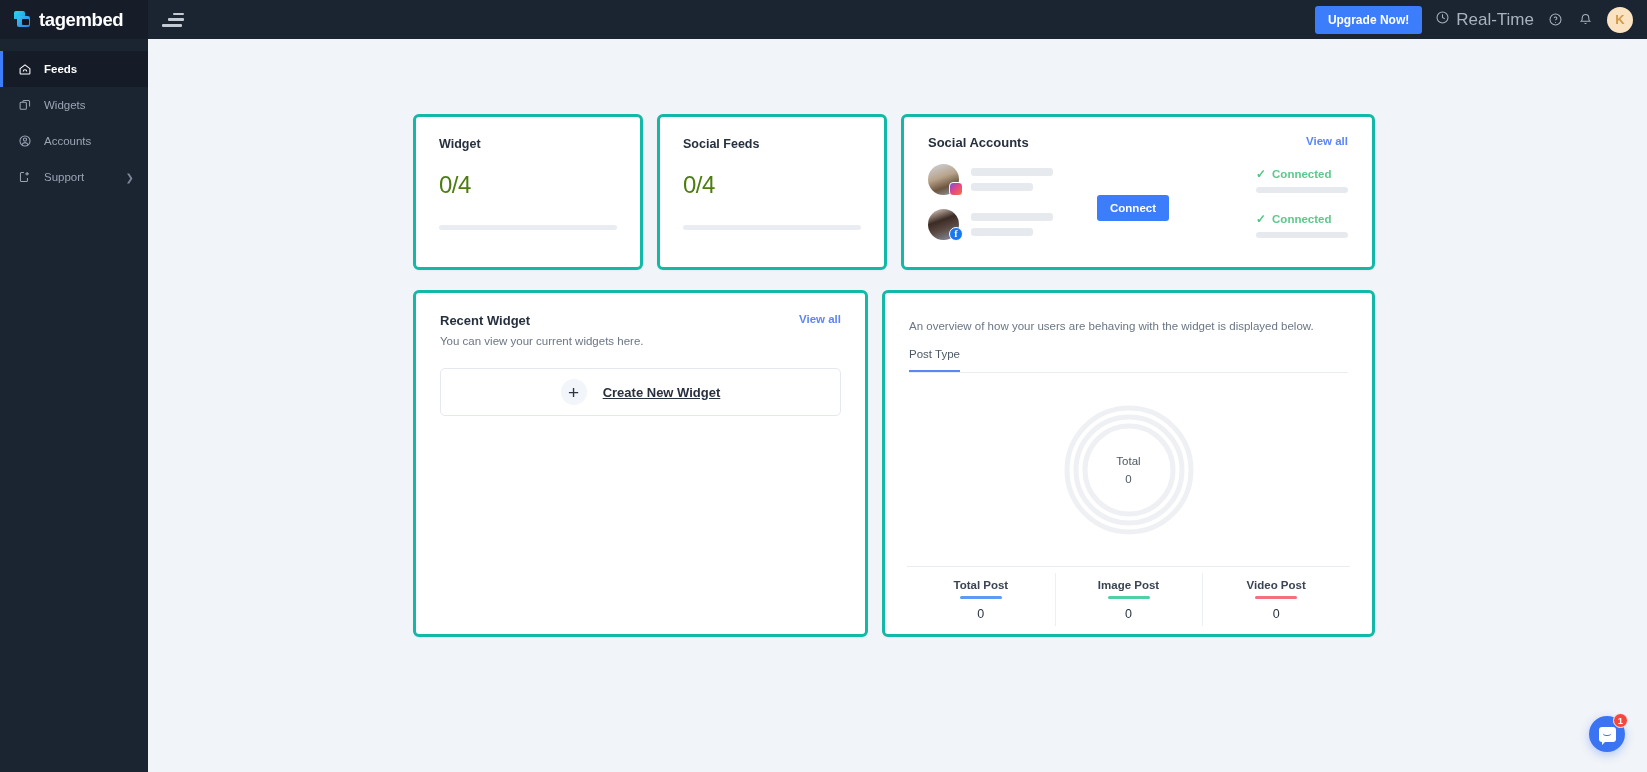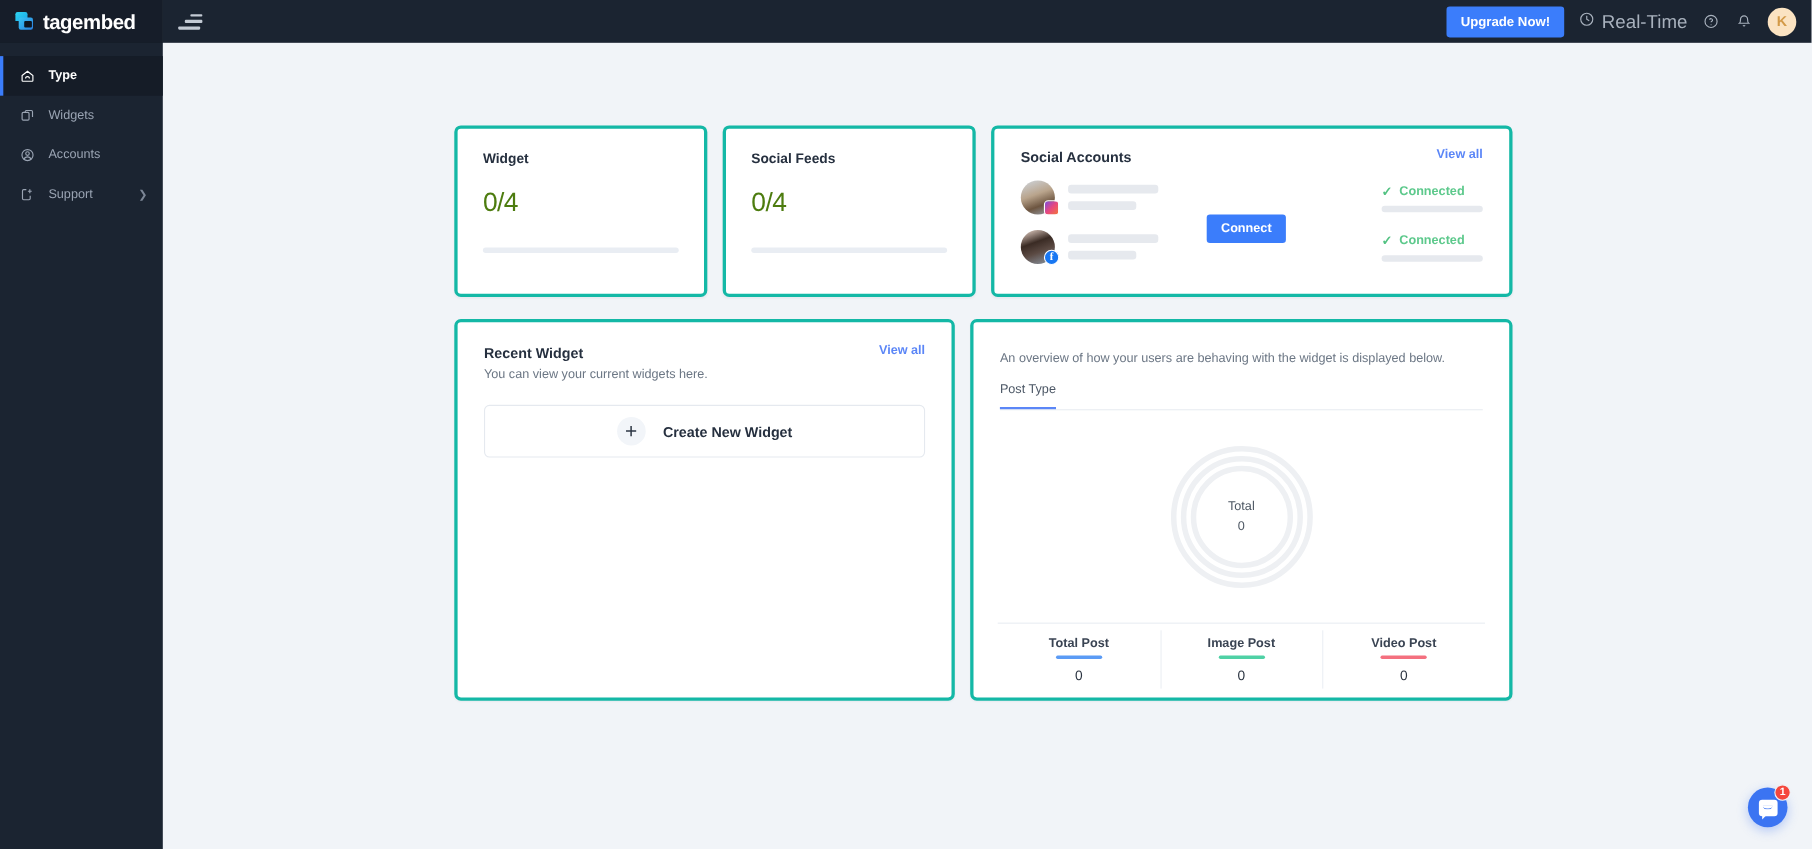--- a/index.html
+++ b/index.html
@@ -247,21 +247,21 @@
     gap: 16px;
     cursor: pointer;
     background: #fff;
   }
   .plus-circle {
     width: 26px; height: 26px; border-radius: 50%;
     background: #f2f5f9;
     display: flex; align-items: center; justify-content: center;
     color: #2c3644; font-size: 19px; line-height: 1;
   }
-  .create-label { font-size: 13px; font-weight: bold; color: #26303f; }
+  .create-label { font-size: 13px; font-weight: bold; color: #26303f; text-decoration: underline; }
 
   
   .analytics-card { flex: 1; height: 347px; padding: 20px 24px 0 24px; display: flex; flex-direction: column; }
   .tabs { display: flex; border-bottom: 1px solid #e9edf2; margin-top: 16px; }
   .tab {
     font-size: 11.5px; color: #5c6775;
     padding-bottom: 10px;
     border-bottom: 2px solid transparent;
     cursor: pointer;
   }
@@ -356,21 +356,21 @@
     </div>
 
     <nav class="nav">
       <div class="nav-item active">
         <span class="nav-ico">
           <svg width="14" height="14" viewBox="0 0 20 20" fill="none" stroke="#ffffff" stroke-width="1.5">
             <path d="M3 9.5 10 4l7 5.5V16a1 1 0 0 1-1 1H4a1 1 0 0 1-1-1z"></path>
             <path d="M7.5 13.5c0-1.4 1.1-2.5 2.5-2.5s2.5 1.1 2.5 2.5"></path>
           </svg>
         </span>
-        <span class="nav-label">Type</span>
+        <span class="nav-label">Feeds</span>
       </div>
 
       <div class="nav-item">
         <span class="nav-ico">
           <svg width="14" height="14" viewBox="0 0 20 20" fill="none" stroke="#9aa4b3" stroke-width="1.5">
             <rect x="3" y="6" width="9" height="10" rx="1.5"></rect>
             <path d="M7 6V5a1.5 1.5 0 0 1 1.5-1.5H15A1.5 1.5 0 0 1 16.5 5v7"></path>
           </svg>
         </span>
         <span class="nav-label">Widgets</span>

